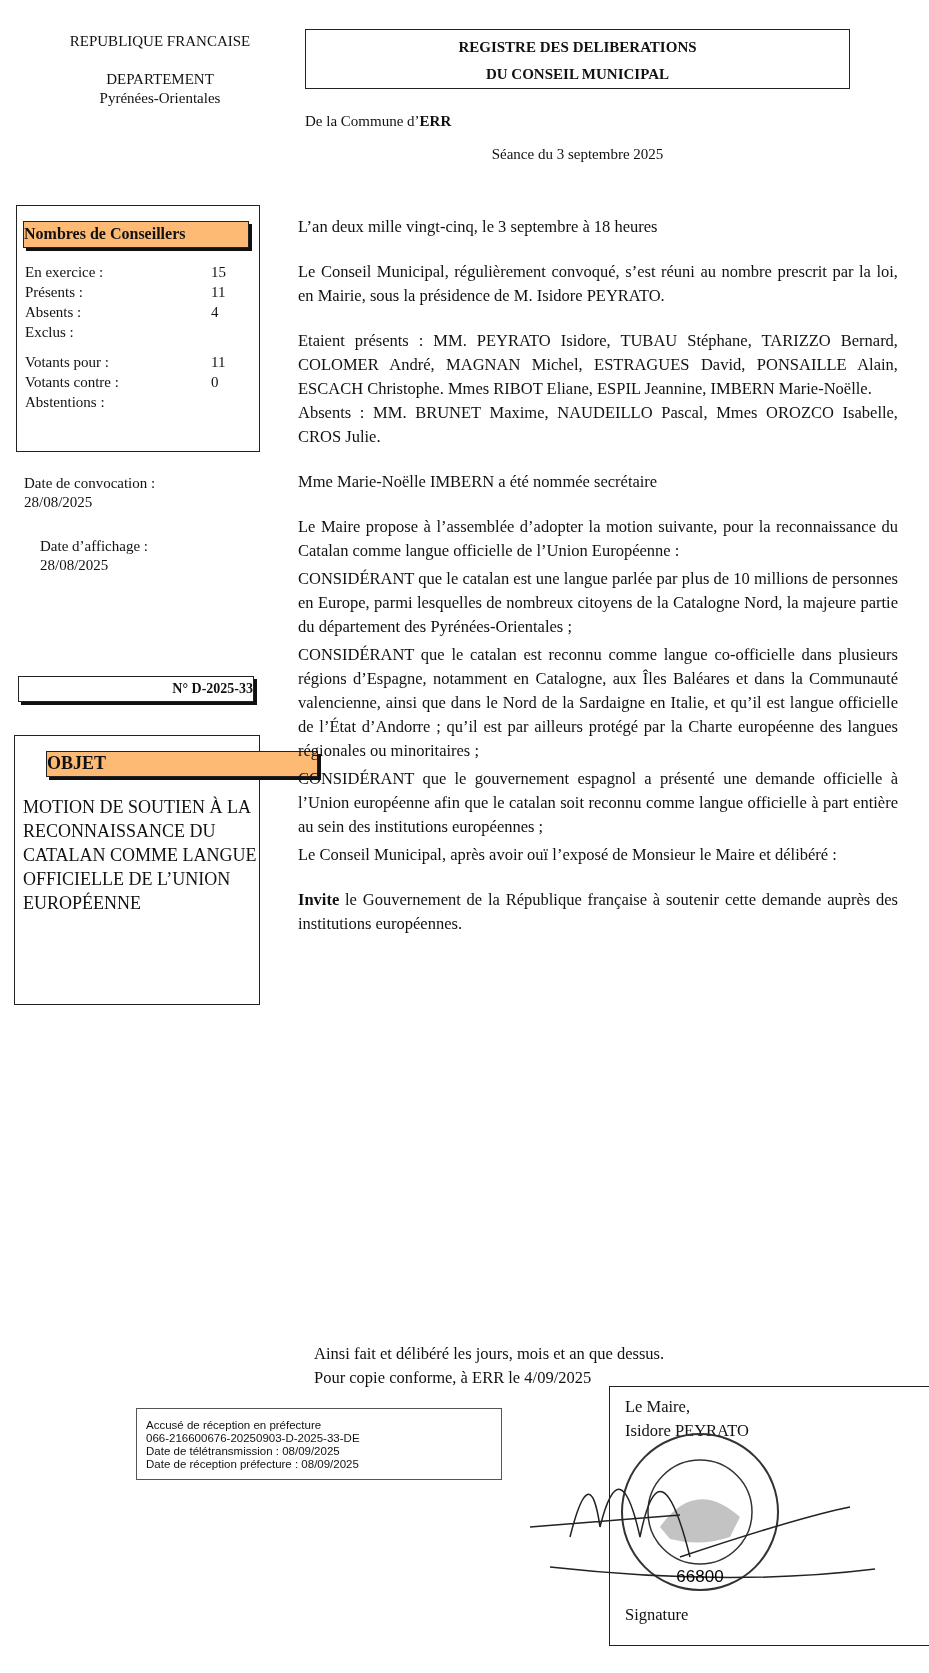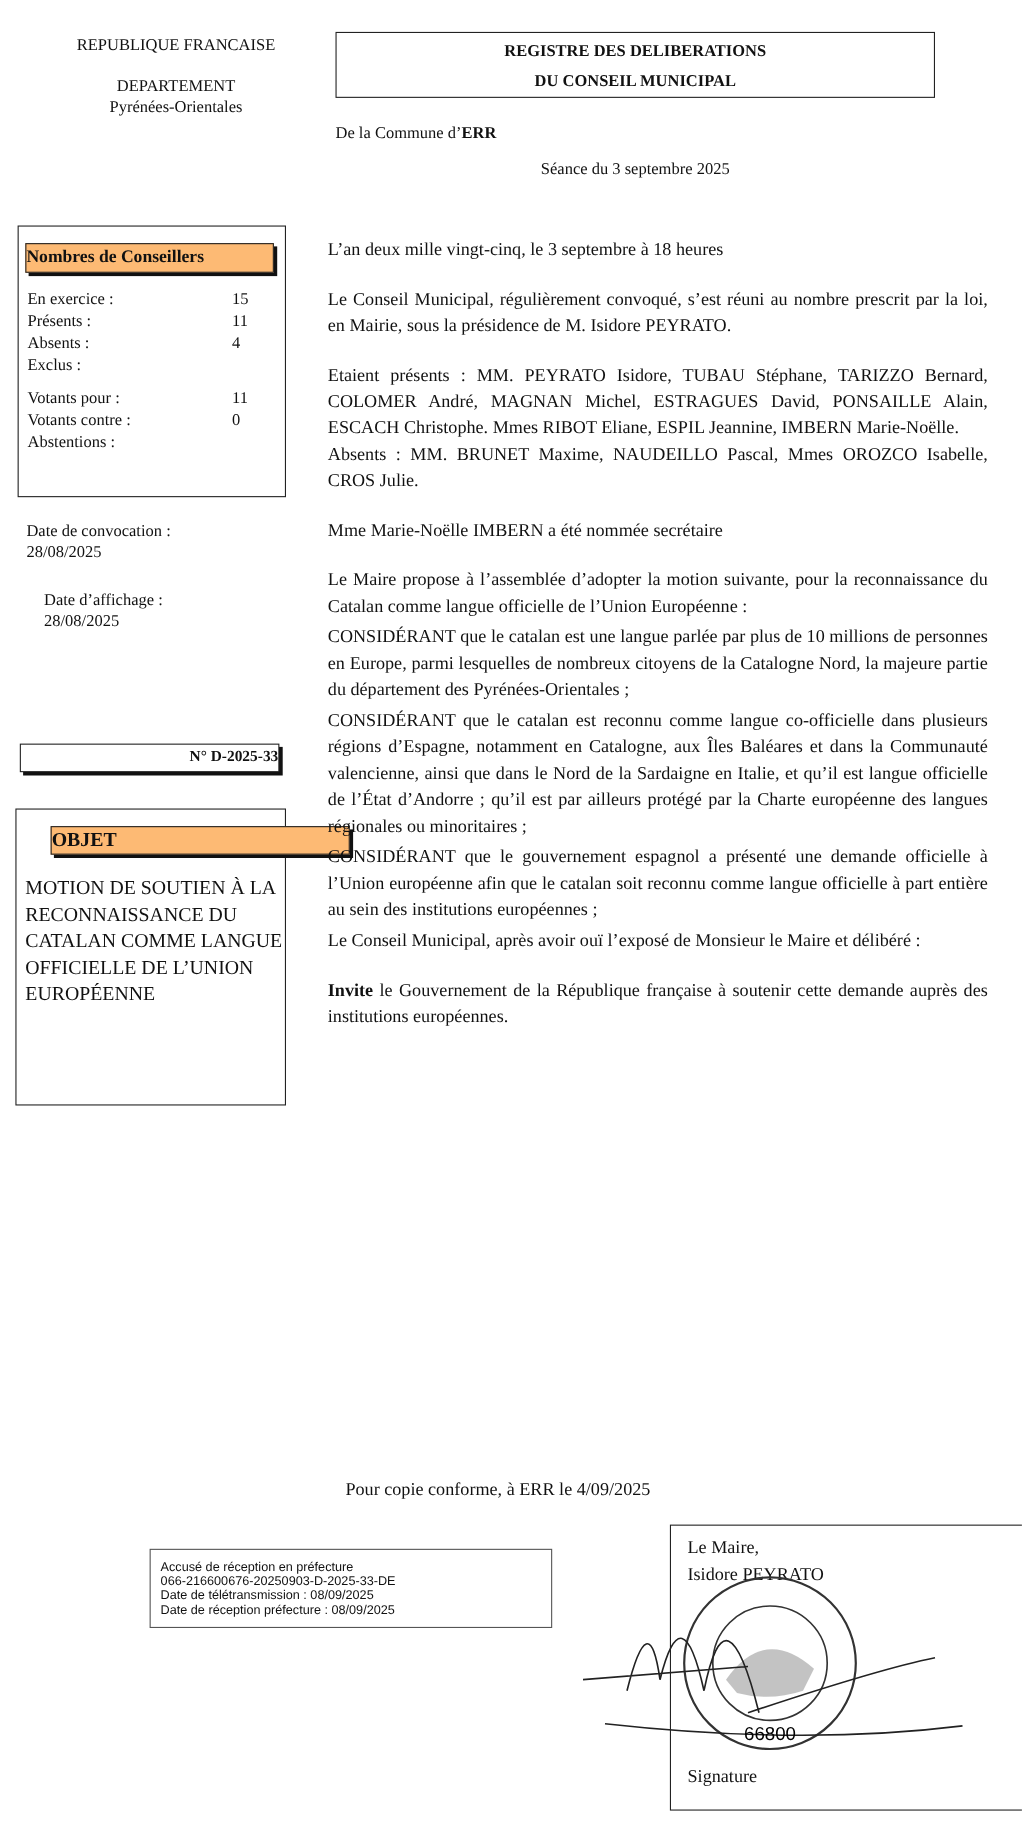--- a/index.html
+++ b/index.html
@@ -95,20 +95,21 @@
   <p>Mme Marie-Noëlle IMBERN a été nommée secrétaire</p>
   <p class="consid">Le Maire propose à l’assemblée d’adopter la motion suivante, pour la reconnaissance du Catalan comme langue officielle de l’Union Européenne :</p>
   <p class="consid">CONSIDÉRANT que le catalan est une langue parlée par plus de 10 millions de personnes en Europe, parmi lesquelles de nombreux citoyens de la Catalogne Nord, la majeure partie du département des Pyrénées-Orientales ;</p>
   <p class="consid">CONSIDÉRANT que le catalan est reconnu comme langue co-officielle dans plusieurs régions d’Espagne, notamment en Catalogne, aux Îles Baléares et dans la Communauté valencienne, ainsi que dans le Nord de la Sardaigne en Italie, et qu’il est langue officielle de l’État d’Andorre ; qu’il est par ailleurs protégé par la Charte européenne des langues régionales ou minoritaires ;</p>
   <p class="consid">CONSIDÉRANT que le gouvernement espagnol a présenté une demande officielle à l’Union européenne afin que le catalan soit reconnu comme langue officielle à part entière au sein des institutions européennes ;</p>
   <p>Le Conseil Municipal, après avoir ouï l’exposé de Monsieur le Maire et délibéré :</p>
   <p><b>Invite</b><span> le Gouvernement de la République française à soutenir cette demande auprès des institutions européennes.</span></p>
 </div>
 
 <div class="abs ainsi">
+  <div>Ainsi fait et délibéré les jours, mois et an que dessus.</div>
   <div>Pour copie conforme, à ERR le 4/09/2025</div>
 </div>
 
 <div class="abs recep-box">
   <div class="t">
     <div>Accusé de réception en préfecture</div>
     <div>066-216600676-20250903-D-2025-33-DE</div>
     <div>Date de télétransmission : 08/09/2025</div>
     <div>Date de réception préfecture : 08/09/2025</div>
   </div>

